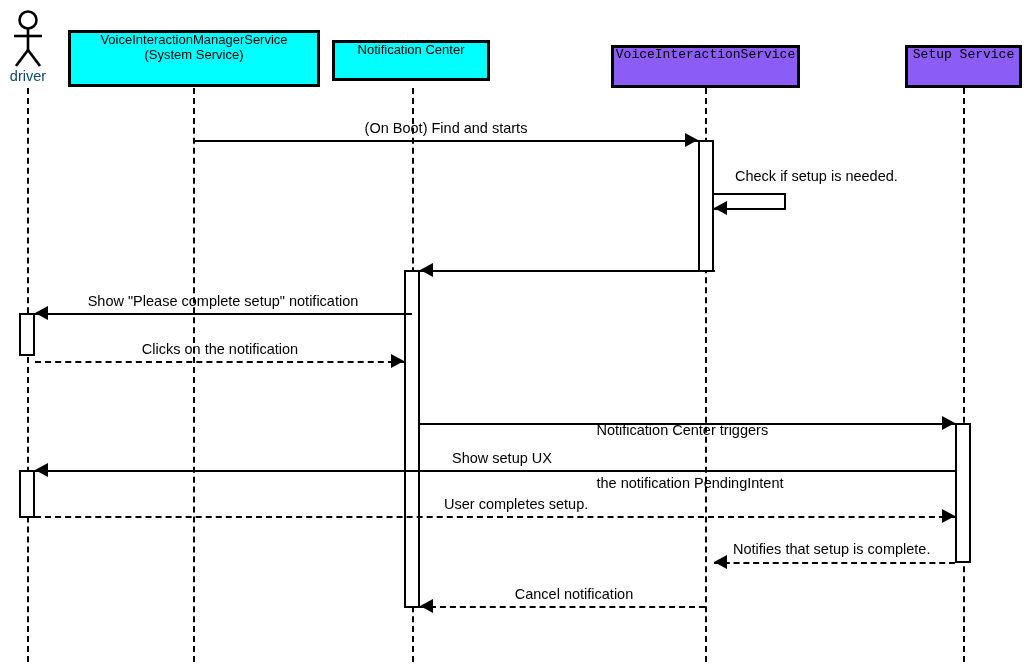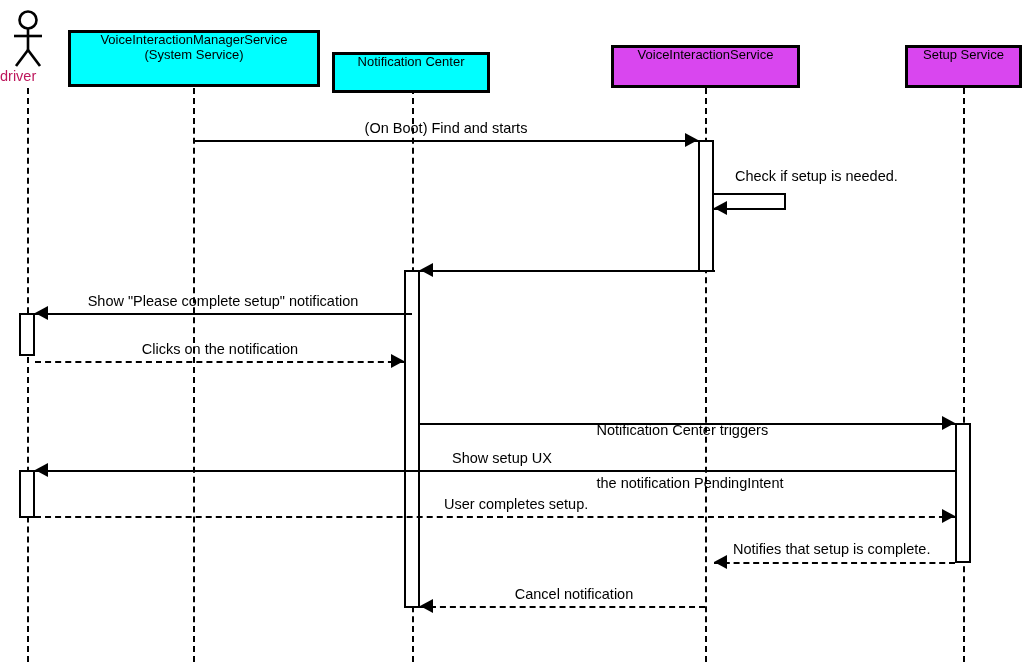--- a/index.html
+++ b/index.html
@@ -1,22 +1,22 @@
 <!DOCTYPE html>
 <html><head>
 <meta charset="utf-8">
 <style>
   html,body{margin:0;padding:0;background:#ffffff;}
   body{font-family:"Liberation Sans",sans-serif;}
   #stage{position:relative;width:1035px;height:664px;background:#ffffff;overflow:hidden;}
   .lifeline{position:absolute;width:0;border-left:2px dashed #000;}
   .pbox{position:absolute;border:3px solid #000;box-sizing:border-box;display:flex;align-items:flex-start;justify-content:center;text-align:center;line-height:1.15;color:#000;font-size:13px;}
   .pbox.cyan{background:#00ffff;}
-  .pbox.green{background:#d946ef;}
-  .actor-label{position:absolute;font-size:14.5px;color:#be185d;}
+  .pbox.green{background:#8b5cf6;font-family:Liberation Mono, monospace;}
+  .actor-label{position:absolute;font-size:14.5px;color:#0c4a6e;text-align:center;}
   .act{position:absolute;background:#ffffff;border:2px solid #000;box-sizing:border-box;}
   .msgline{position:absolute;height:0;border-top:2px solid #000;}
   .msgline.dash{border-top:2px dashed #000;}
   .vline{position:absolute;width:0;border-left:2px solid #000;}
   .arrowL{position:absolute;width:0;height:0;border-top:7px solid transparent;border-bottom:7px solid transparent;border-right:13px solid #000;}
   .arrowR{position:absolute;width:0;height:0;border-top:7px solid transparent;border-bottom:7px solid transparent;border-left:13px solid #000;}
   .msglabel{position:absolute;font-size:14.5px;color:#000;line-height:1.22;white-space:pre;}
   .msglabel.c{text-align:right;transform:translateX(-50%);}
   .msglabel.l{text-align:left;}
   svg.actor{position:absolute;}
@@ -41,21 +41,21 @@
   </svg>
   <div class="actor-label" style="left:0px;top:68px;width:56px;">driver</div>
 
   <div class="pbox cyan" style="left:68px;top:30px;width:252px;height:57px;">
     <div>
       <div>VoiceInteractionManagerService</div>
       <div>(System Service)</div>
     </div>
   </div>
 
-  <div class="pbox cyan" style="left:332px;top:52px;width:158px;height:41px;">
+  <div class="pbox cyan" style="left:332px;top:40px;width:158px;height:41px;">
     <div>Notification Center</div>
   </div>
 
   <div class="pbox green" style="left:611px;top:45px;width:189px;height:43px;">
     <div>VoiceInteractionService</div>
   </div>
 
   <div class="pbox green" style="left:905px;top:45px;width:117px;height:43px;">
     <div>Setup Service</div>
   </div>

